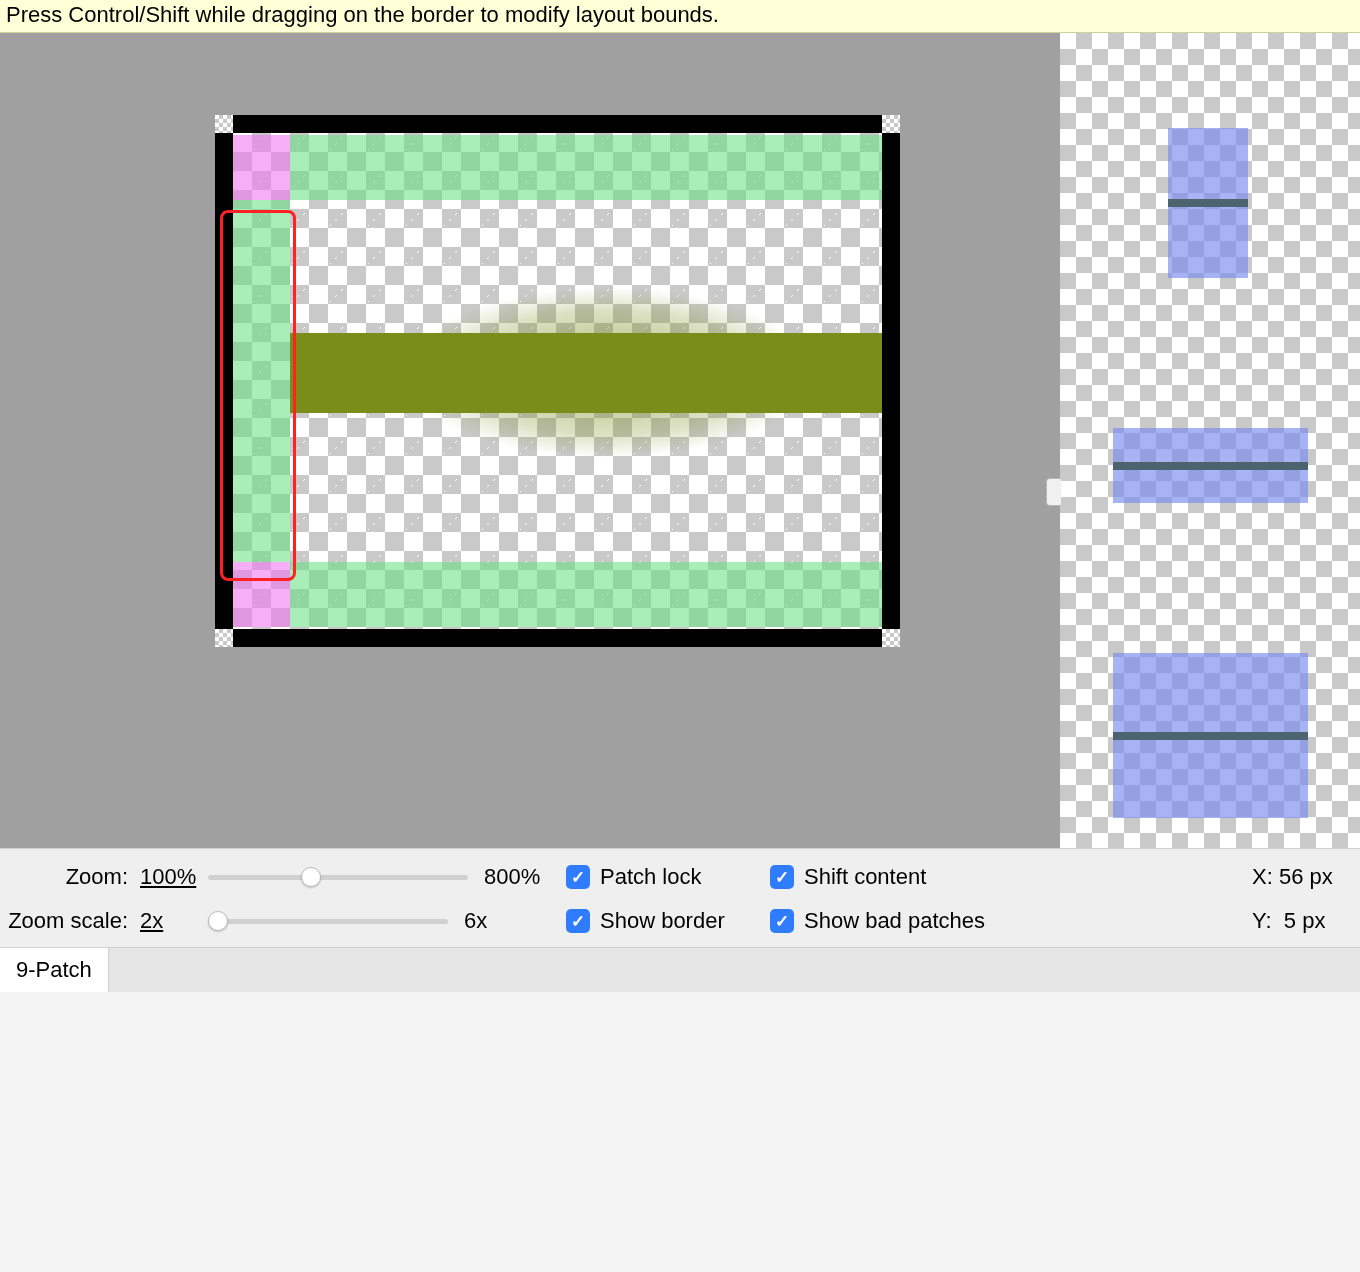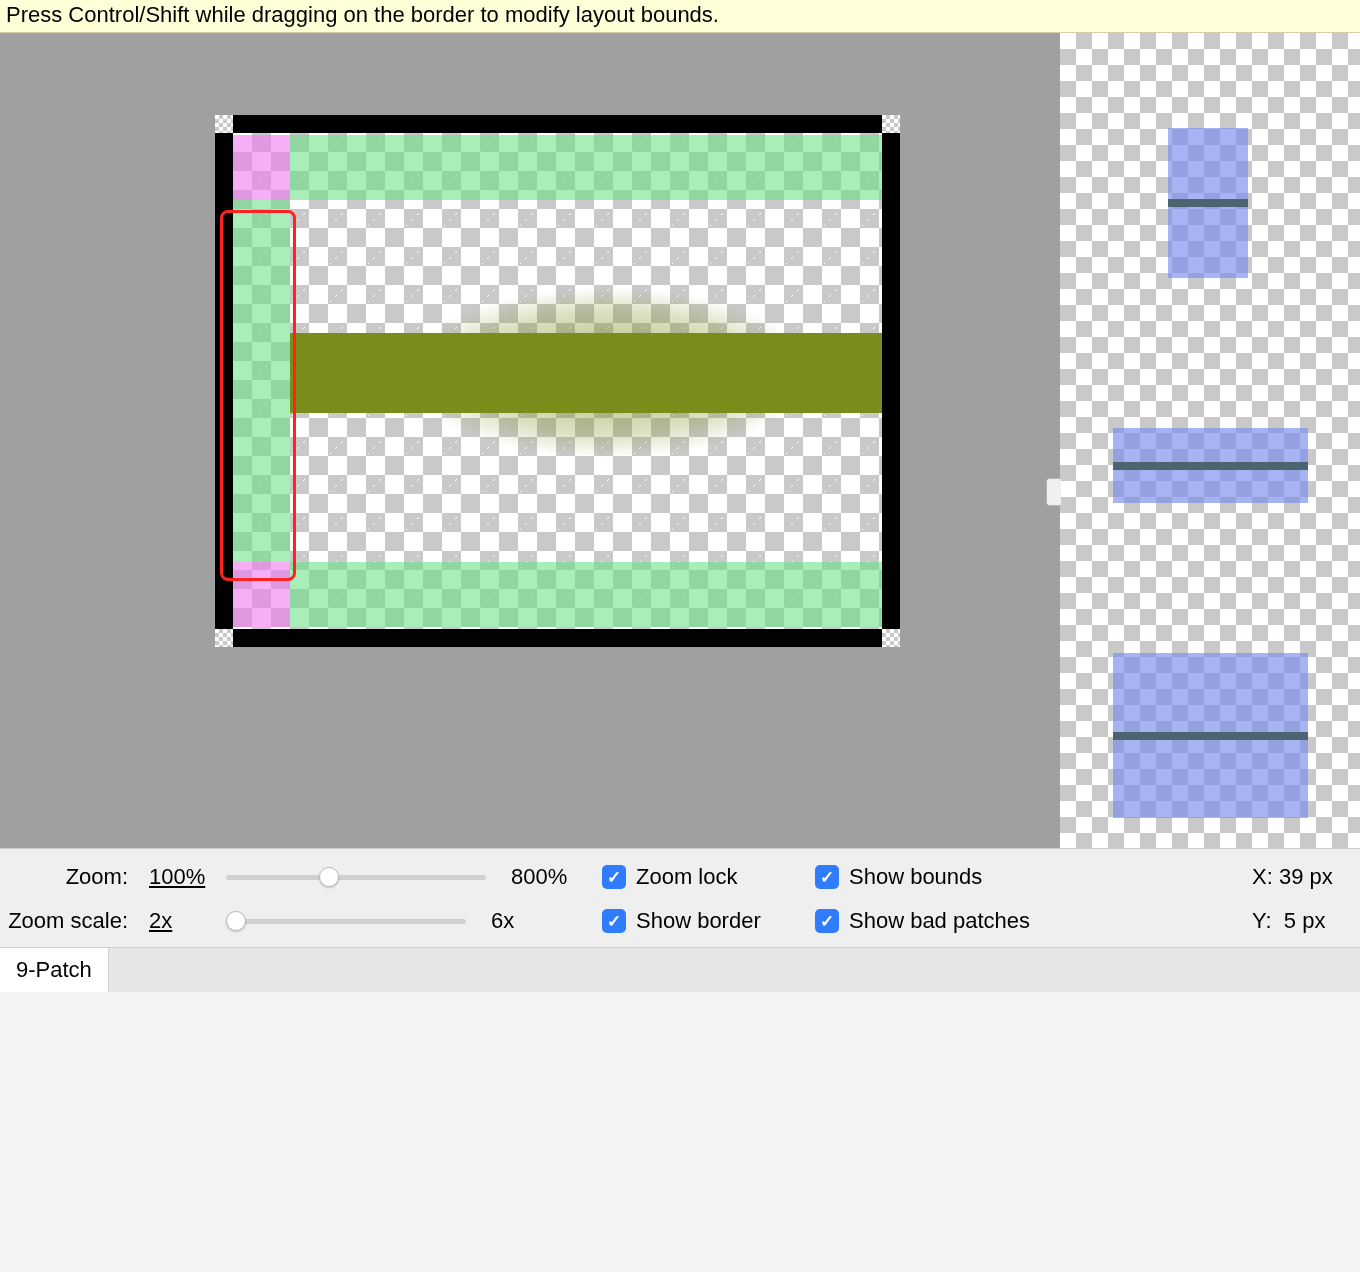--- a/index.html
+++ b/index.html
@@ -56,21 +56,21 @@
     left:5px;top:95px;width:70px;height:365px;}
   
   .swatch{position:absolute;background:rgba(122,138,236,0.65);}
   .swatch .bar{position:absolute;left:0;right:0;height:8px;top:50%;margin-top:-4px;background:#4b6470;}
   .swatch.s1{left:108px;top:95px;width:80px;height:150px;}
   .swatch.s2{left:53px;top:395px;width:195px;height:75px;}
   .swatch.s3{left:53px;top:620px;width:195px;height:165px;}
   .sep-knob{position:absolute;left:-14px;top:445px;width:14px;height:26px;background:#f0f0f0;border:1px solid #b5b5b5;border-right:none;border-radius:4px 0 0 4px;}
   
   .controls{background:#efefef;border-top:1px solid #d0d0d0;padding:6px 8px 4px 8px;}
-  .ctrl-row{display:flex;align-items:center;height:44px;gap:13px;}
+  .ctrl-row{display:flex;align-items:center;height:44px;gap:4px;}
   .lbl{min-width:120px;text-align:right;padding-right:8px;font-size:22px;}
   .valsmall{width:62px;font-size:22px;text-decoration:underline;}
   .slider{appearance:none;-webkit-appearance:none;height:5px;background:#d0d0d0;border-radius:3px;outline:none;}
   .slider::-webkit-slider-thumb{-webkit-appearance:none;width:20px;height:20px;border-radius:50%;background:#fff;border:1px solid #bbb;box-shadow:0 1px 2px rgba(0,0,0,.2);}
   .slider::-moz-range-thumb{width:20px;height:20px;border-radius:50%;background:#fff;border:1px solid #bbb;}
   .slider.zoom{width:260px;}
   .slider.patch{width:240px;}
   .endlbl{width:78px;padding-left:10px;font-size:22px;}
   .chk{display:flex;align-items:center;gap:10px;font-size:22px;min-width:200px;}
   .chkbox{width:24px;height:24px;border-radius:5px;background:#2f7cff;display:flex;align-items:center;justify-content:center;color:#fff;font-size:17px;font-weight:bold;}
@@ -135,30 +135,30 @@
 
   <div class="controls">
     <div class="ctrl-row">
       <span class="lbl">Zoom:</span>
       <span class="valsmall">100%</span>
       <input type="range" class="slider zoom" min="100" max="800" value="370" style="">
       <span class="endlbl">800%</span>
 
       <label class="chk">
         <span class="chkbox">✓</span>
-        <span>Zoom lock</span>
+        <span>Patch lock</span>
       </label>
       <label class="chk">
         <span class="chkbox">✓</span>
-        <span>Show bounds</span>
+        <span>Shift content</span>
       </label>
 
       <span class="xy">
         <span>X:</span>
-        <span>39 px</span>
+        <span>56 px</span>
       </span>
     </div>
 
     <div class="ctrl-row">
       <span class="lbl">Zoom scale:</span>
       <span class="valsmall">2x</span>
       <input type="range" class="slider patch" min="2" max="6" value="2" style="">
       <span class="endlbl" style="width:98px">6x</span>
 
       <label class="chk">

